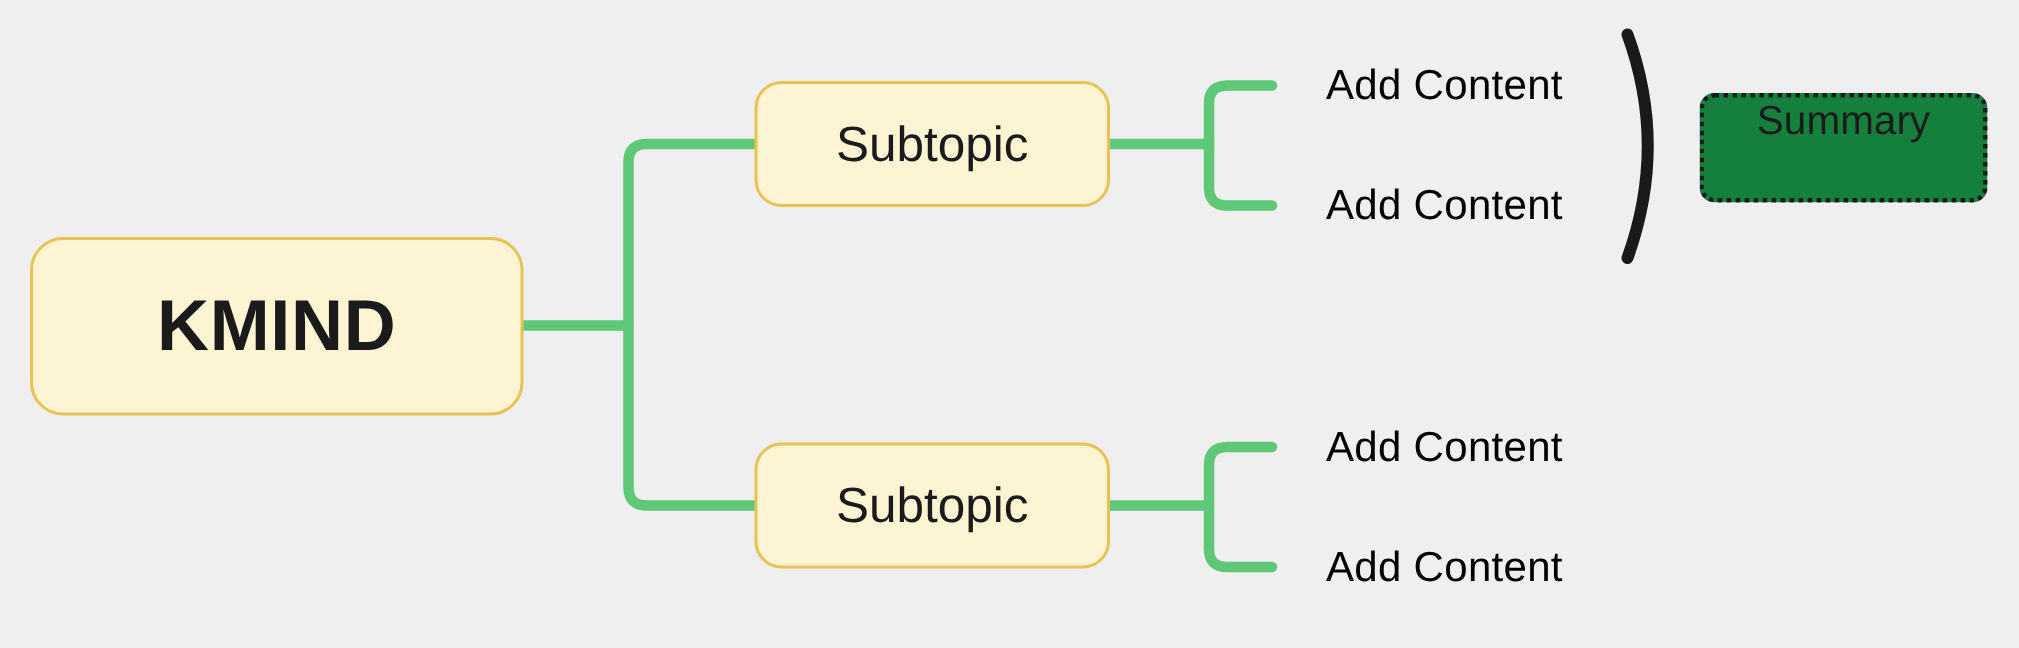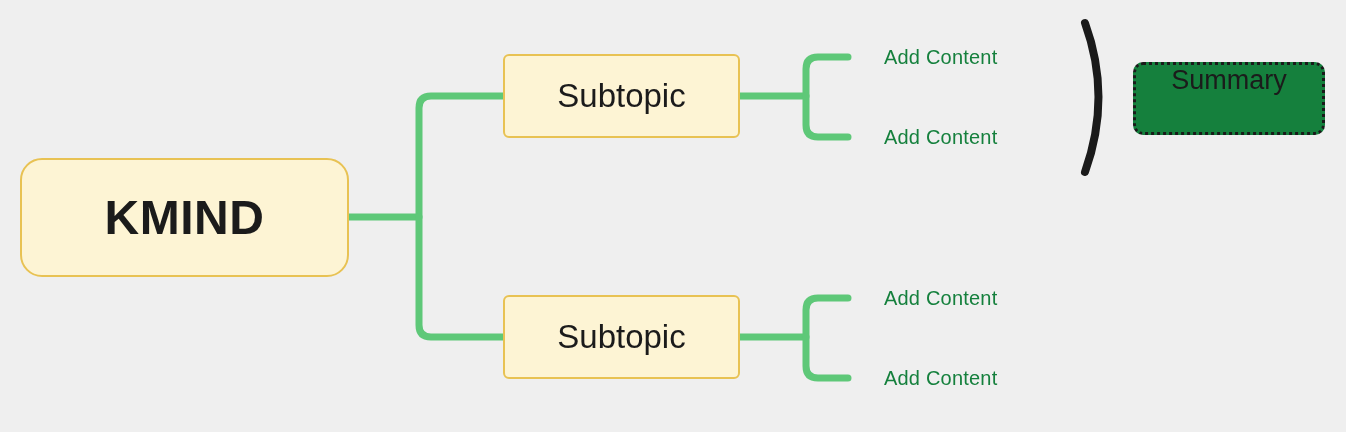--- a/index.html
+++ b/index.html
@@ -29,21 +29,21 @@
 
   
   .node {
     position: absolute;
     box-sizing: border-box;
     display: flex;
     align-items: center;
     justify-content: center;
     background: #fdf4d4;
     border: 2px solid #e8c253;
-    border-radius: 6px;
+    border-radius: 18px;
     color: #1b1b1b;
     white-space: nowrap;
   }
   .node-root {
     left: 20px;
     top: 158px;
     width: 329px;
     height: 119px;
     border-radius: 22px;
     font-size: 48px;
@@ -58,22 +58,22 @@
     font-weight: normal;
   }
   .node-subtopic-1 { top: 54px; }
   .node-subtopic-2 { top: 295px; }
 
   
   .leaf-label {
     position: absolute;
     left: 884px;
     transform: translateY(-50%);
-    font-size: 20px;
-    color: #15803d;
+    font-size: 28px;
+    color: #000000;
     white-space: nowrap;
     letter-spacing: 0.2px;
   }
   .leaf-1 { top: 57px; }
   .leaf-2 { top: 137px; }
   .leaf-3 { top: 298px; }
   .leaf-4 { top: 378px; }
 
   
   .summary-box {

